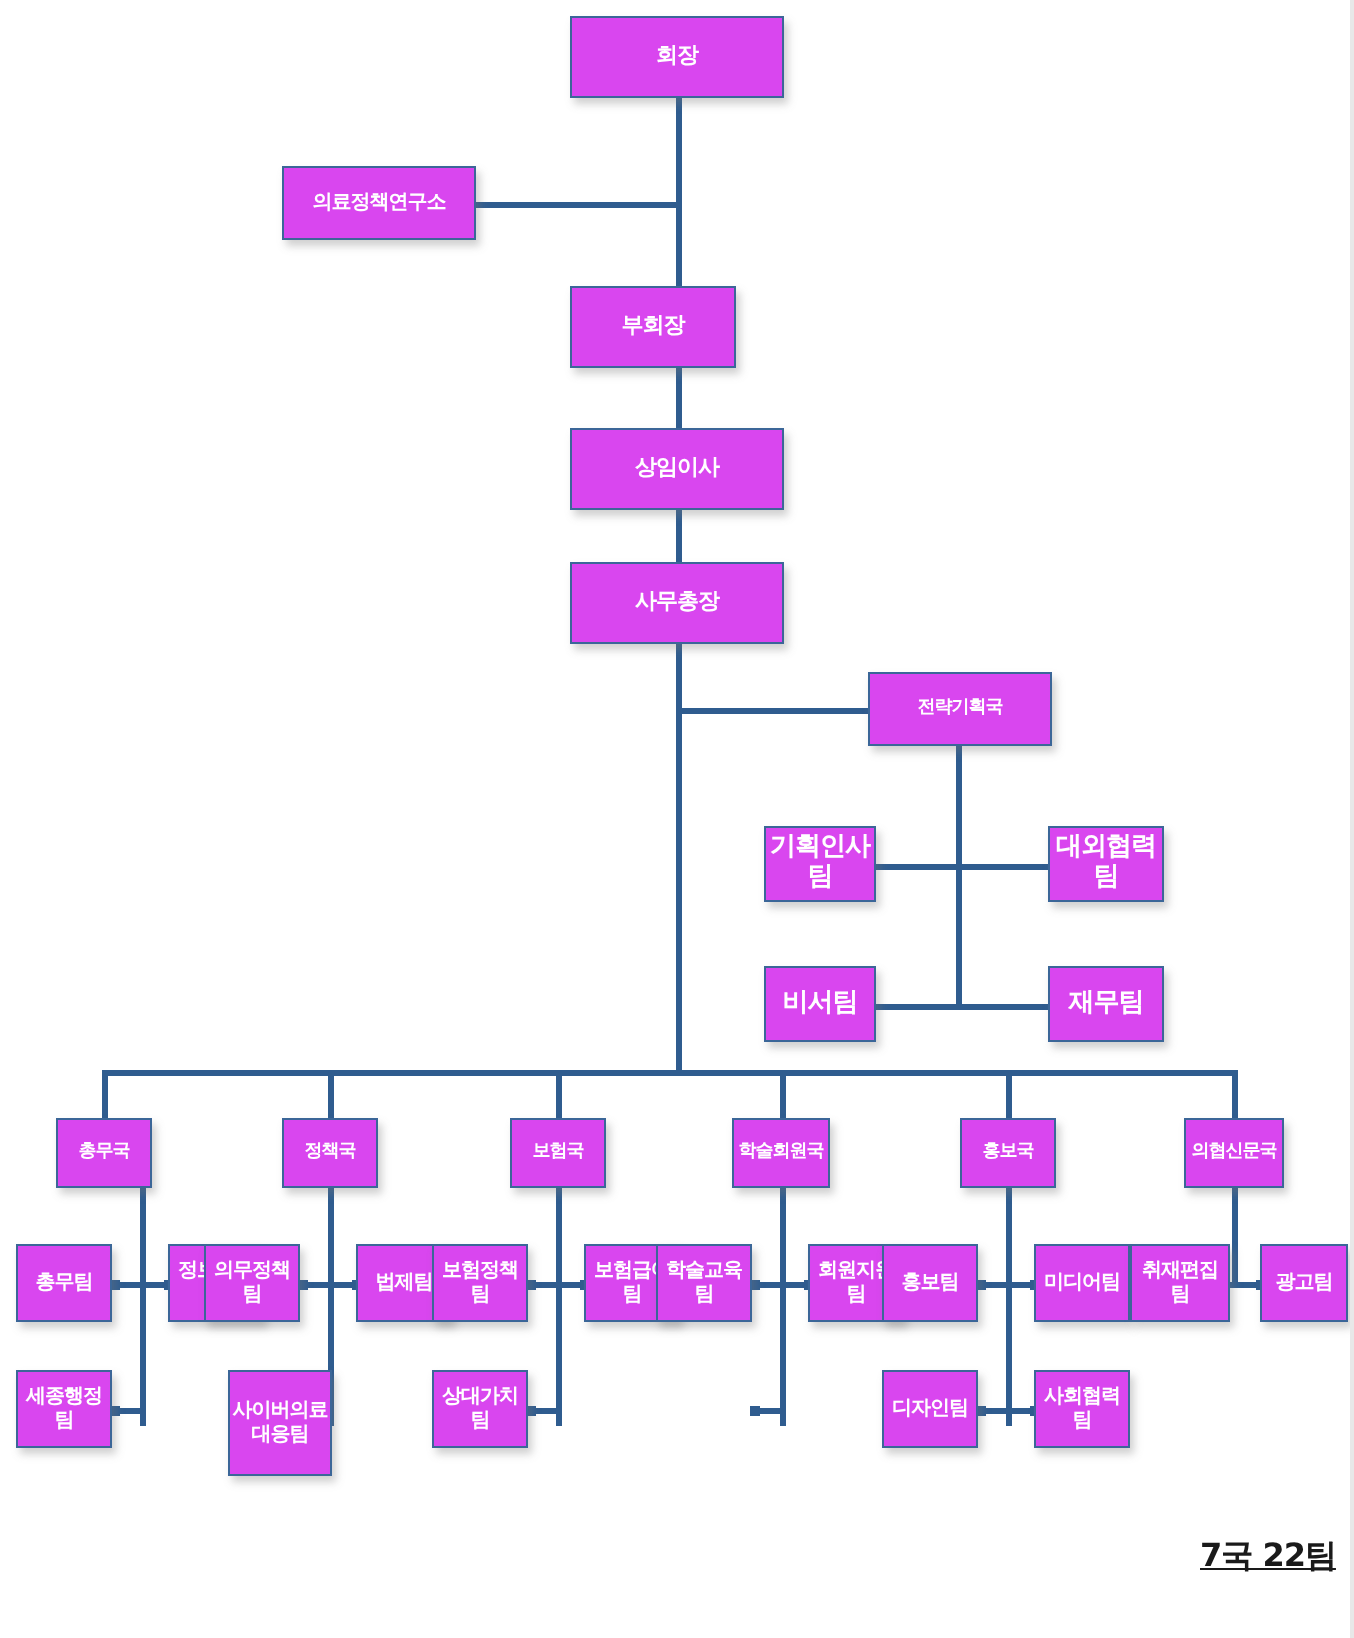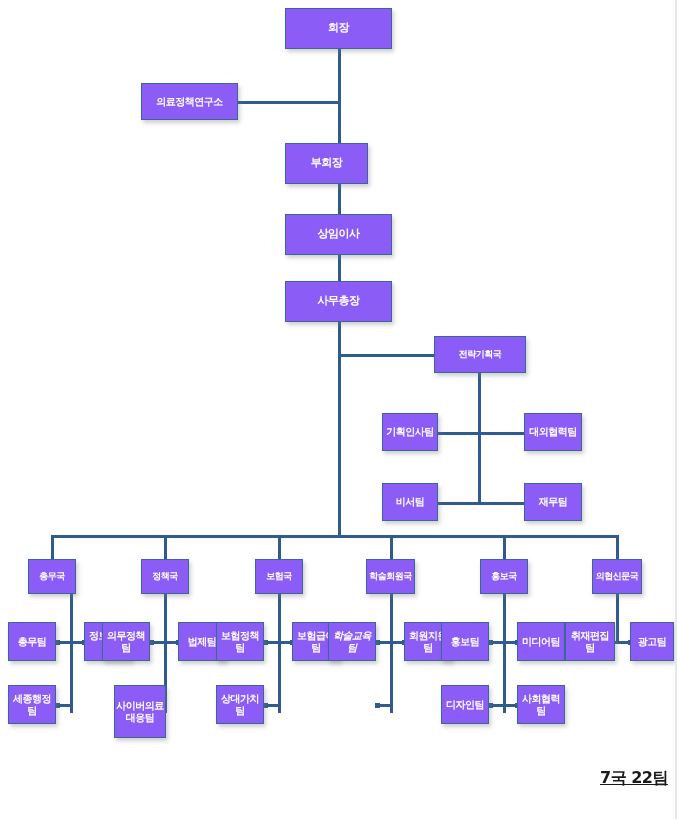--- a/index.html
+++ b/index.html
@@ -13,40 +13,40 @@
     height: 819px;
     background: #ffffff;
     border-right: 2px solid #e8e8e8;
     box-sizing: border-box;
     overflow: hidden;
     font-family: "DejaVu Sans", "Liberation Sans", sans-serif;
   }
   .node {
     position: absolute;
     box-sizing: border-box;
-    background: #8b5cf6;
+    background: #d946ef;
     border: 1px solid #3b6698;
     color: #ffffff;
     display: flex;
     align-items: center;
     justify-content: center;
     text-align: center;
     line-height: 1.15;
     font-weight: 700;
     letter-spacing: -0.5px;
     box-shadow: 2px 3px 4px rgba(120,120,120,0.35);
     z-index: 3;
     padding: 1px;
     white-space: pre-line;
   }
   .node.exec { font-size: 11px; }
   .node.inst { font-size: 10px; }
   .node.bureau { font-size: 9px; }
   .node.team { font-size: 10px; }
-  .node.stratteam { font-size: 10px; }
+  .node.stratteam { font-size: 13px; }
 
   .line {
     position: absolute;
     background: #2f5c8f;
     z-index: 1;
   }
   .line.h { height: 3px; }
   .line.v { width: 3px; }
 
   .dot {
@@ -157,21 +157,21 @@
   <div class="node team" style="left:216px; top:685px; width:48px; height:39px;">상대가치팀</div>
 
   <div class="line v" style="left:390px; top:594px; height:119px;"></div>
   <div class="line h" style="left:377px; top:641px; width:15px;"></div>
   <div class="line h" style="left:390px; top:641px; width:14px;"></div>
   <div class="line h" style="left:377px; top:704px; width:15px;"></div>
   <div class="dot" style="left:375px; top:640px;"></div>
   <div class="dot" style="left:402px; top:640px;"></div>
   <div class="dot" style="left:375px; top:703px;"></div>
 
-  <div class="node team" style="left:328px; top:622px; width:48px; height:39px;font-style:italic;">학술교육팀</div>
+  <div class="node team" style="left:328px; top:622px; width:48px; height:39px;">학술교육팀</div>
   <div class="node team" style="left:404px; top:622px; width:48px; height:39px;">회원지원팀</div>
 
   <div class="line v" style="left:503px; top:594px; height:119px;"></div>
   <div class="line h" style="left:490px; top:641px; width:15px;"></div>
   <div class="line h" style="left:503px; top:641px; width:14px;"></div>
   <div class="line h" style="left:490px; top:704px; width:15px;"></div>
   <div class="line h" style="left:503px; top:704px; width:14px;"></div>
   <div class="dot" style="left:488px; top:640px;"></div>
   <div class="dot" style="left:515px; top:640px;"></div>
   <div class="dot" style="left:488px; top:703px;"></div>

